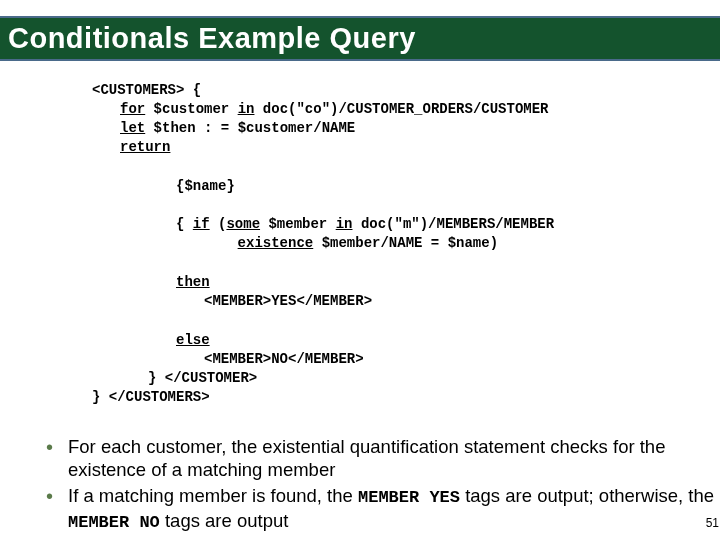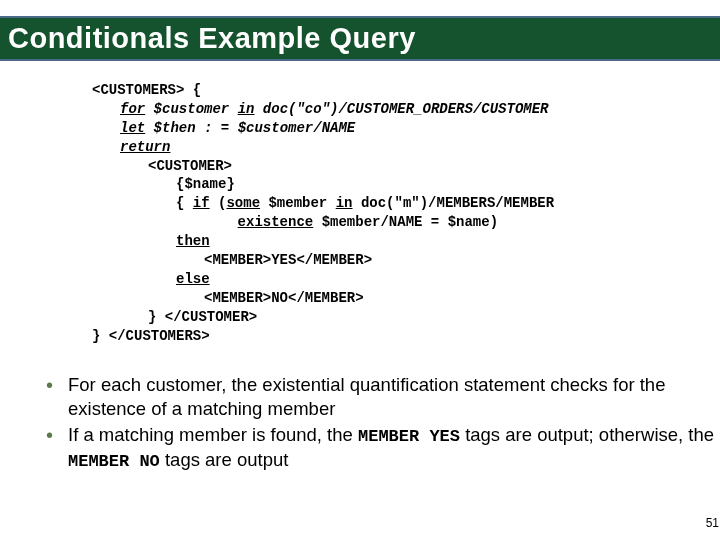--- a/index.html
+++ b/index.html
@@ -25,23 +25,23 @@
     letter-spacing: 0.5px;
   }
   .code-block {
     margin: 20px 0 0 92px;
     font-family: "Courier New", Courier, monospace;
     font-size: 14px;
     font-weight: bold;
     line-height: 1.35;
     color: #000;
   }
-  .code-block .indent1 { padding-left: 28px; font-style: italic; }
+  .code-block .indent1 { padding-left: 28px; }
   .code-block .indent2 { padding-left: 56px; }
-  .code-block .indent3 { padding-left: 84px; }
+  .code-block .indent3 { padding-left: 84px; margin-top: 20px; }
   .code-block .indent4 { padding-left: 112px; }
   .u { text-decoration: underline; }
   .bullets {
     margin: 28px 0 0 42px;
     font-size: 18.5px;
     color: #000;
     line-height: 1.28;
   }
   .bullets li {
     list-style: none;
@@ -75,21 +75,20 @@
 
 <div class="title-bar">
   <h1>Conditionals Example Query</h1>
 </div>
 
 <div class="code-block">
   <div><span>&lt;CUSTOMERS&gt; {</span></div>
   <div class="indent1"><span class="u">for</span><span> $customer </span><span class="u">in</span><span> doc("co")/CUSTOMER_ORDERS/CUSTOMER</span></div>
   <div class="indent1"><span class="u">let</span><span> $then : = $customer/NAME</span></div>
   <div class="indent1"><span class="u">return</span></div>
-  <div class="indent2"><span>&lt;CUSTOMER&gt;</span></div>
   <div class="indent3"><span>{$name}</span></div>
   <div class="indent3"><span>{ </span><span class="u">if</span><span> (</span><span class="u">some</span><span> $member </span><span class="u">in</span><span> doc("m")/MEMBERS/MEMBER</span></div>
   <div class="indent4"><span>&nbsp;&nbsp;&nbsp;&nbsp;</span><span class="u">existence</span><span> $member/NAME = $name)</span></div>
   <div class="indent3"><span class="u">then</span></div>
   <div class="indent4"><span>&lt;MEMBER&gt;YES&lt;/MEMBER&gt;</span></div>
   <div class="indent3"><span class="u">else</span></div>
   <div class="indent4"><span>&lt;MEMBER&gt;NO&lt;/MEMBER&gt;</span></div>
   <div class="indent2"><span>} &lt;/CUSTOMER&gt;</span></div>
   <div><span>} &lt;/CUSTOMERS&gt;</span></div>
 </div>

